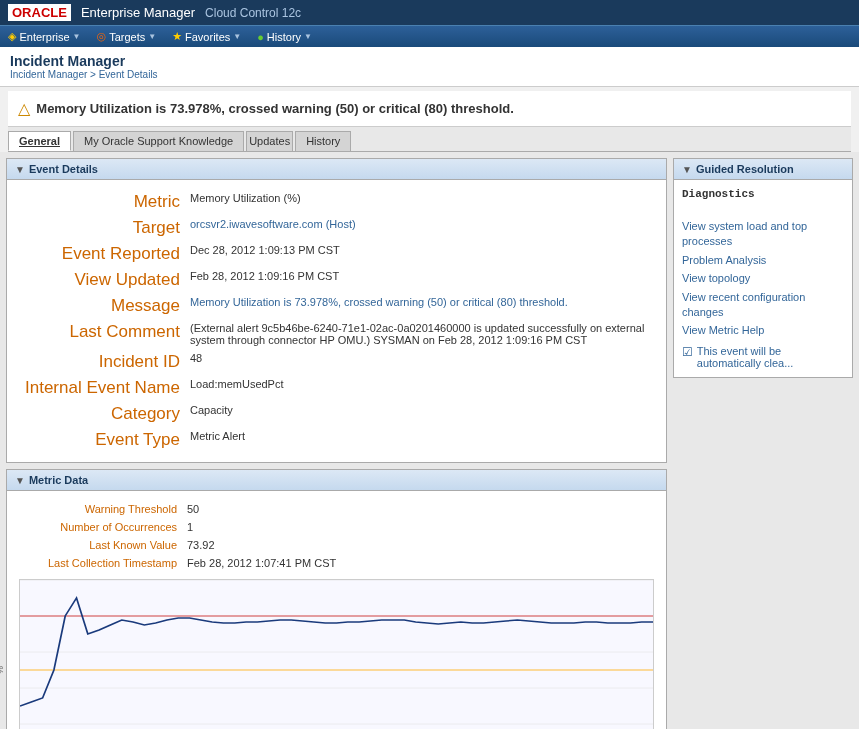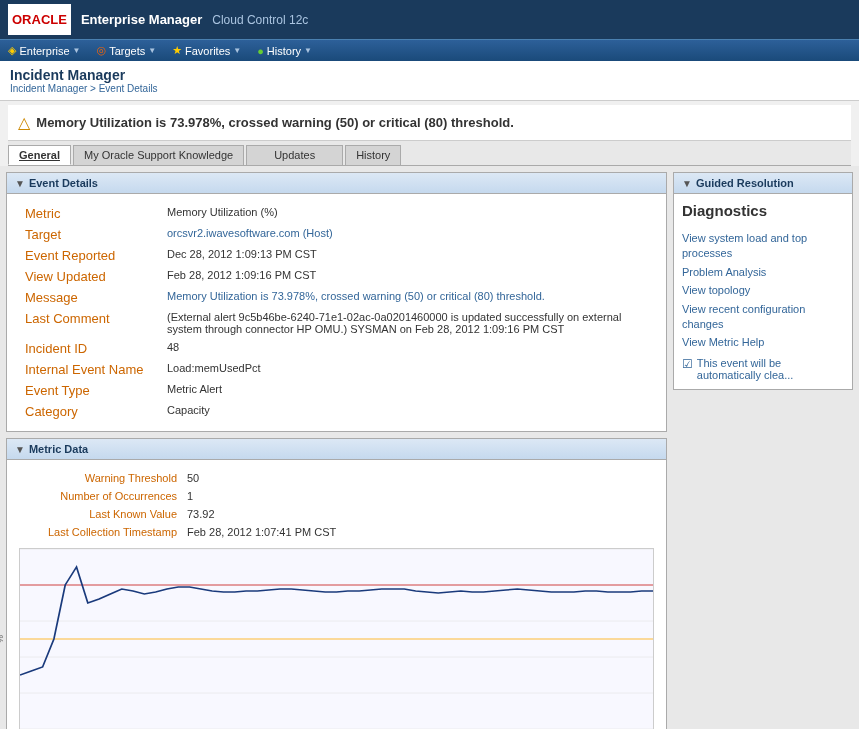--- a/index.html
+++ b/index.html
@@ -1,20 +1,20 @@
 <!DOCTYPE html>
 <html><head>
   <meta charset="utf-8">
   <style>
     * { margin: 0; padding: 0; box-sizing: border-box; }
     body { font-family: Arial, sans-serif; font-size: 11px; background: #f0f0f0; width: 859px; min-height: 729px; }
 
     
     .header { background: #1a3a5c; color: white; padding: 4px 8px; display: flex; align-items: center; gap: 10px; }
-    .oracle-logo { color: #cc0000; font-weight: bold; font-size: 13px; background: white; padding: 8px 4px; }
+    .oracle-logo { color: #cc0000; font-weight: bold; font-size: 13px; background: white; padding: 1px 4px; }
     .oracle-logo span { color: #cc0000; }
 
     
     .navbar { background: linear-gradient(to bottom, #2d6099, #1a4a7a); padding: 4px 8px; display: flex; gap: 16px; align-items: center; border-top: 1px solid #4a80b0; }
     .nav-item { color: white; font-size: 11px; cursor: pointer; display: flex; align-items: center; gap: 3px; }
     .nav-arrow { font-size: 8px; color: #aac4e0; }
 
     
     .page-header { background: white; padding: 6px 10px; border-bottom: 1px solid #ccc; }
     .page-header h1 { font-size: 14px; color: #1a3a5c; font-weight: bold; }
@@ -38,48 +38,48 @@
 
     
     .section { background: white; border: 1px solid #aaa; }
     .section-header { background: linear-gradient(to bottom, #dce8f5, #c5d9ee); padding: 4px 8px; font-size: 11px; font-weight: bold; color: #1a3a5c; border-bottom: 1px solid #aaa; display: flex; align-items: center; gap: 4px; }
     .section-toggle { color: #555; font-size: 10px; cursor: pointer; }
     .section-content { padding: 8px 12px; }
 
     
     .detail-table { width: 100%; }
     .detail-table tr td { padding: 2px 4px; vertical-align: top; }
-    .detail-label { color: #cc6600; text-align: left; white-space: nowrap; font-size: 13px; width: 140px; }
+    .detail-label { color: #cc6600; text-align: right; white-space: nowrap; font-size: 17px; width: 140px; }
     .detail-value { color: #333; font-size: 11px; margin-left: 32px; }
     .detail-link { color: #336699; text-decoration: none; }
 
     
     .metric-table { width: 100%; }
     .metric-table tr td { padding: 2px 4px; }
     .metric-label { color: #cc6600; text-align: right; width: 160px; font-size: 11px; }
     .metric-value { color: #333; font-size: 11px; }
 
     
     .guided-section { background: white; border: 1px solid #aaa; }
     .guided-header { background: linear-gradient(to bottom, #dce8f5, #c5d9ee); padding: 4px 8px; font-size: 11px; font-weight: bold; color: #1a3a5c; border-bottom: 1px solid #aaa; display: flex; align-items: center; gap: 4px; }
     .guided-content { padding: 8px; }
-    .guided-section-title { font-size: 15px; font-weight: bold; color: #333; margin-bottom: 12px; }
+    .guided-section-title { font-size: 11px; font-weight: bold; color: #333; margin-bottom: 19px; font-family: Liberation Mono, monospace; }
     .guided-link { display: block; color: #336699; font-size: 11px; text-decoration: none; margin-bottom: 3px; line-height: 1.4; }
     .guided-note { display: flex; align-items: flex-start; gap: 4px; color: #336699; font-size: 11px; margin-top: 6px; }
     .check-icon { color: #336699; font-size: 12px; }
     .chart-wrapper { position: relative; }
   </style>
 </head>
 <body>
 
 <div class="header">
   <span class="oracle-logo">
     <span style="color:#cc0000;">ORACLE</span>
   </span>
-  <span style="color:white;font-size:13px;font-weight:bold;">Enterprise Manager</span>
+  <span style="color:white;font-size:13px;font-weight:normal;">Enterprise Manager</span>
   <span style="color:#aac4e0;font-size:12px;">Cloud Control 12c</span>
 </div>
 
 <div class="navbar">
   <div class="nav-item">
     <span style="color:#ffcc00;">◈</span>
     <span>Enterprise</span>
     <span class="nav-arrow">▼</span>
   </div>
   <div class="nav-item">
@@ -112,21 +112,21 @@
   <span class="alert-text">Memory Utilization is 73.978%, crossed warning (50) or critical (80) threshold.</span>
 </div>
 
 <div class="tabs" style="margin: 0 8px; padding: 4px 0 0; background: #e8e8e8; border-bottom: 1px solid #aaa; display: flex; gap: 2px;">
   <div class="tab active" style="padding: 3px 10px; font-size: 11px; background: white; border: 1px solid #aaa; border-bottom: 1px solid white; cursor: pointer;">
     <span>General</span>
   </div>
   <div class="tab" style="padding: 3px 10px; font-size: 11px; background: #d4d4d4; border: 1px solid #aaa; border-bottom: none; cursor: pointer;">
     <span>My Oracle Support Knowledge</span>
   </div>
-  <div class="tab" style="padding: 3px 27px; font-size: 11px; background: #d4d4d4; border: 1px solid #aaa; border-bottom: none; cursor: pointer;">
+  <div class="tab" style="padding: 3px 2px; font-size: 11px; background: #d4d4d4; border: 1px solid #aaa; border-bottom: none; cursor: pointer;">
     <span>Updates</span>
   </div>
   <div class="tab" style="padding: 3px 10px; font-size: 11px; background: #d4d4d4; border: 1px solid #aaa; border-bottom: none; cursor: pointer;">
     <span>History</span>
   </div>
 </div>
 
 <div class="main-layout">
 
   <div class="main-left">
@@ -165,26 +165,26 @@
               </tr>
               <tr>
                 <td class="detail-label">Incident ID</td>
                 <td class="detail-value">48</td>
               </tr>
               <tr>
                 <td class="detail-label">Internal Event Name</td>
                 <td class="detail-value">Load:memUsedPct</td>
               </tr>
               <tr>
+                <td class="detail-label">Category</td>
+                <td class="detail-value">Capacity</td>
+              </tr>
+              <tr>
                 <td class="detail-label">Event Type</td>
                 <td class="detail-value">Metric Alert</td>
-              </tr>
-              <tr>
-                <td class="detail-label">Category</td>
-                <td class="detail-value">Capacity</td>
               </tr>
             </tbody>
         </table>
       </div>
     </div>
 
     <div class="section">
       <div class="section-header">
         <span class="section-toggle">▼</span>
         <span>Metric Data</span>

